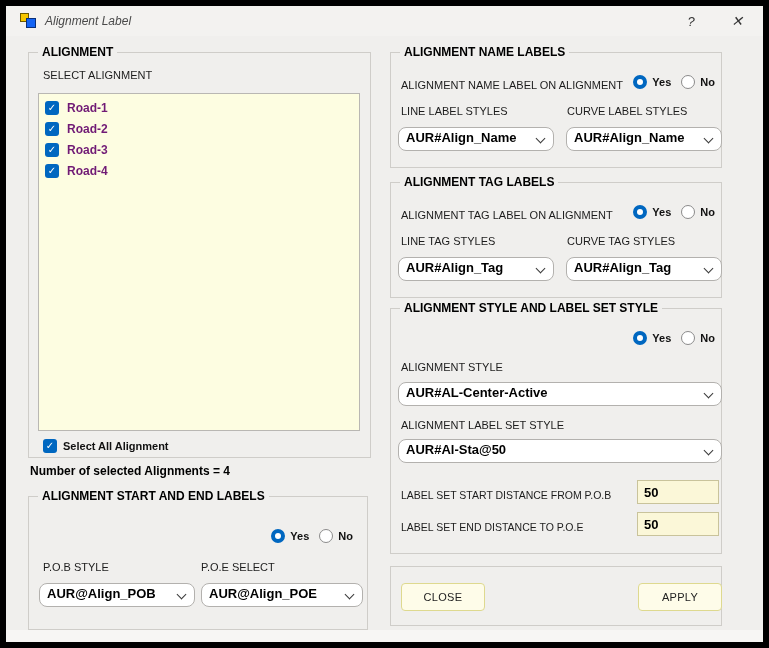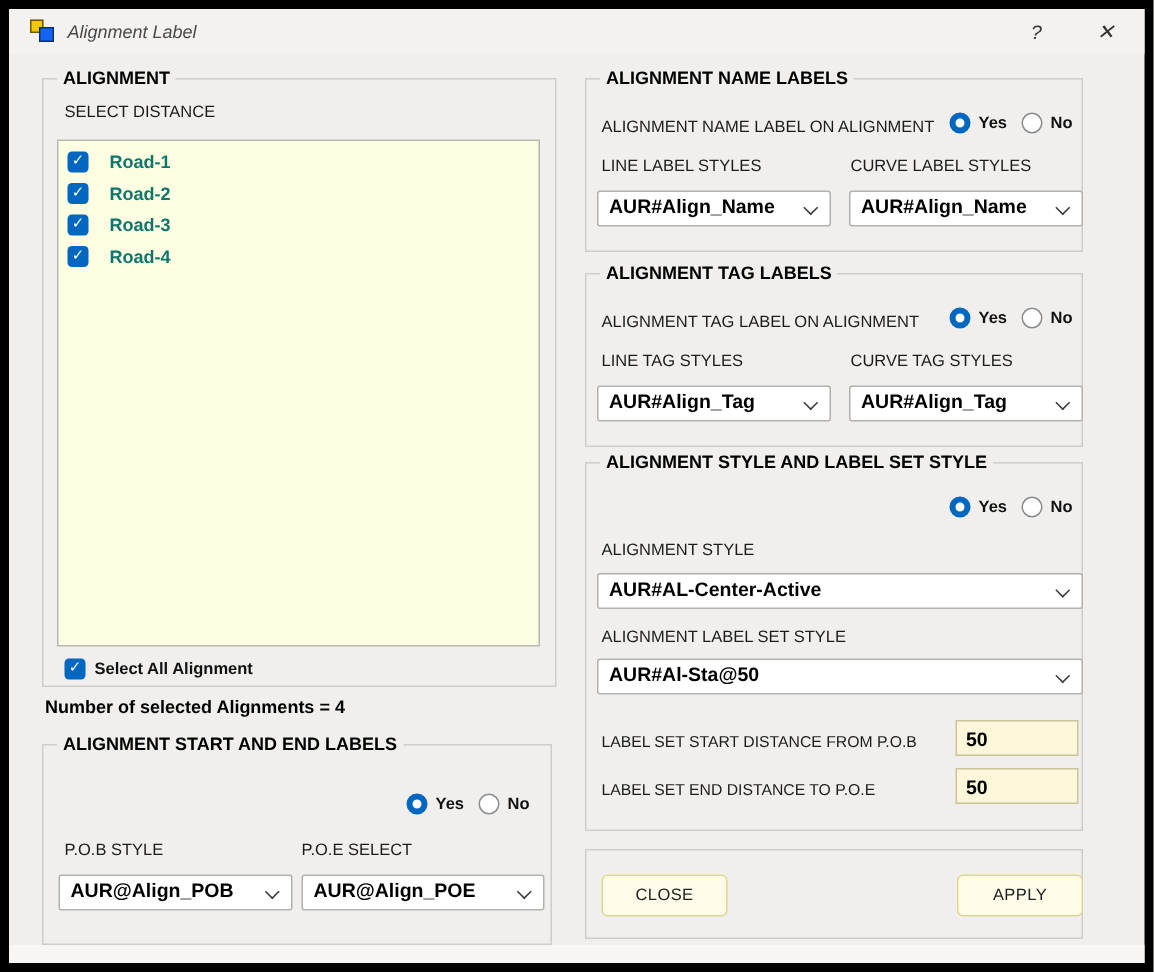--- a/index.html
+++ b/index.html
@@ -24,37 +24,37 @@
   
   .group { position:absolute; border:1px solid #cfcdc9; }
   .caption { position:absolute; top:-8px; left:9px; background:#f0efed; padding:0 4px; font-size:12px; font-weight:bold; color:#000; white-space:nowrap; }
 
   .lbl { position:absolute; font-size:11px; color:#1c1c1c; white-space:nowrap; }
 
   
   .listbox { position:absolute; background:#fdfde1; border:1px solid #b9b7b3; padding-top:3px; overflow:hidden; }
   .list-item { display:flex; align-items:center; height:21px; padding-left:6px; }
   .checkbox { width:14px; height:14px; border-radius:3px; background:#0067c0; color:#fff; font-size:10px; line-height:14px; text-align:center; flex:0 0 auto; display:inline-block; }
-  .item-label { font-size:12px; font-weight:bold; color:#0f766e; margin-left:14px; }
+  .item-label { font-size:12px; font-weight:bold; color:#701a75; margin-left:8px; }
 
   .chkrow { position:absolute; display:flex; align-items:center; }
   .chklabel { font-size:11px; font-weight:bold; color:#111; margin-left:6px; }
 
   .count { position:absolute; font-size:12px; font-weight:bold; color:#000; white-space:nowrap; }
 
   
   .radio-pair { position:absolute; display:flex; align-items:center; }
   .radio-opt { display:inline-flex; align-items:center; margin-left:10px; }
   .radio { width:14px; height:14px; border-radius:50%; background:#fff; display:inline-block; flex:0 0 auto; }
   .radio.selected { border:4px solid #0067c0; }
   .radio.unselected { border:1px solid #8b8b8b; }
   .rlabel { font-size:11px; font-weight:bold; color:#111; margin-left:5px; }
 
   
-  .combo { position:absolute; height:24px; background:#fff; border:1px solid #b3b1ae; border-radius:2px; display:flex; align-items:center; padding:0 22px 4px 7px; overflow:hidden; }
+  .combo { position:absolute; height:24px; background:#fff; border:1px solid #b3b1ae; border-radius:8px; display:flex; align-items:center; padding:0 22px 4px 7px; overflow:hidden; }
   .combo-text { font-size:13px; font-weight:bold; color:#000; white-space:nowrap; }
   .chev { position:absolute; right:9px; top:7px; width:7px; height:7px; border-right:1.5px solid #3a3a3a; border-bottom:1.5px solid #3a3a3a; transform:rotate(45deg); }
 
   
   .field { position:absolute; height:24px; background:#fbf7d8; border:1px solid #c9c39b; font-family:"Liberation Sans", sans-serif; font-weight:bold; font-size:13px; padding:0 6px; color:#000; outline:none; }
 
   
   .btn-panel { position:absolute; border:1px solid #cfcdc9; }
   .btn { position:absolute; width:84px; height:28px; background:#fefce9; border:1px solid #ded98f; border-radius:4px; font-family:"Liberation Sans", sans-serif; font-size:11px; color:#222; letter-spacing:0.3px; }
 </style>
@@ -70,21 +70,21 @@
       </span>
     <span class="wtitle">Alignment Label</span>
     <span class="tb-btn help">?</span>
     <span class="tb-btn closebtn">✕</span>
   </div>
 
   <div class="bodyarea">
 
     <div class="group" style="left:22px;top:16px;width:343px;height:406px">
       <span class="caption">ALIGNMENT</span>
-      <span class="lbl" style="left:14px;top:16px">SELECT DISTANCE</span>
+      <span class="lbl" style="left:14px;top:16px">SELECT ALIGNMENT</span>
 
       <div class="listbox" style="left:9px;top:40px;width:322px;height:338px">
         <div class="list-item">
           <span class="checkbox"><span>✓</span></span>
           <span class="item-label">Road-1</span>
         </div>
         <div class="list-item">
           <span class="checkbox"><span>✓</span></span>
           <span class="item-label">Road-2</span>
         </div>

